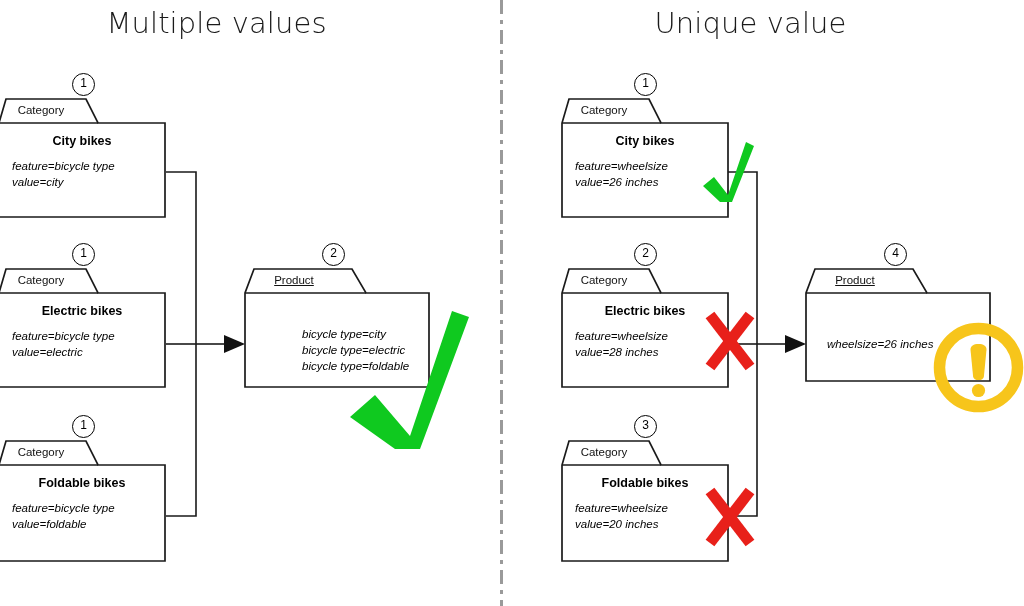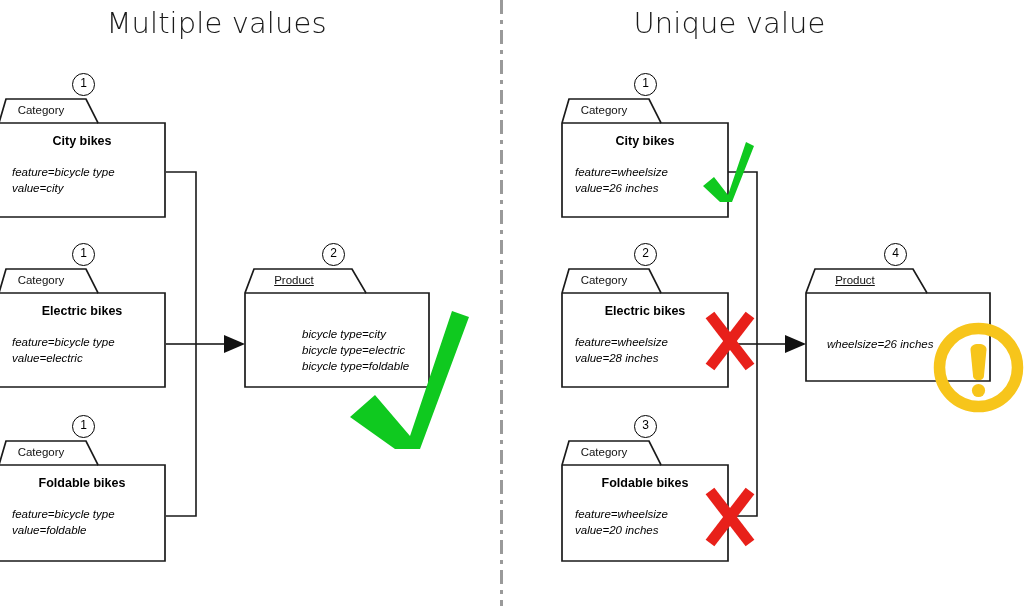--- a/index.html
+++ b/index.html
@@ -4,21 +4,21 @@
 <style>
   html,body{margin:0;padding:0;background:#ffffff;}
   body{
     width:1024px;height:606px;position:relative;overflow:hidden;
     font-family:"Liberation Sans","DejaVu Sans",sans-serif;
     color:#000;
   }
   .stage{position:absolute;inset:0;}
   .panel{position:absolute;top:0;height:606px;}
   .panel-left{left:4px;width:501px;}
-  .panel-right{left:480px;width:523px;}
+  .panel-right{left:501px;width:523px;}
 
   .panel-title{
     position:absolute;top:6px;left:0;width:100%;
     text-align:center;
     font-size:29px;font-weight:300;letter-spacing:0.1px;
     color:#1a1a1a;
     font-family:"DejaVu Sans","Liberation Sans",sans-serif;
   }
   .panel-left .panel-title{transform:translateX(-38px);}
   .panel-right .panel-title{transform:translateX(-12px);}
@@ -38,21 +38,21 @@
   .card svg{position:absolute;top:0;left:0;overflow:visible;}
   .card .card-kind{
     position:absolute;left:0;top:6px;width:86px;text-align:center;
     font-size:11.5px;color:#111;line-height:1.1;
   }
   .card .card-name{
     position:absolute;left:0;top:36px;width:100%;text-align:center;
     font-size:12.5px;font-weight:bold;color:#000;
   }
   .card .card-attrs{
-    position:absolute;left:14px;top:66px;
+    position:absolute;left:14px;top:60px;
     font-size:11.5px;font-style:italic;color:#000;line-height:16px;
     white-space:pre-line;
   }
   .card.prod .card-attrs{left:22px;}
   .card.prod .card-kind{width:100px;text-decoration:underline;}
 
   
   .badge{
     position:absolute;width:21px;height:21px;border-radius:50%;
     border:1.3px solid #000;background:#fff;

